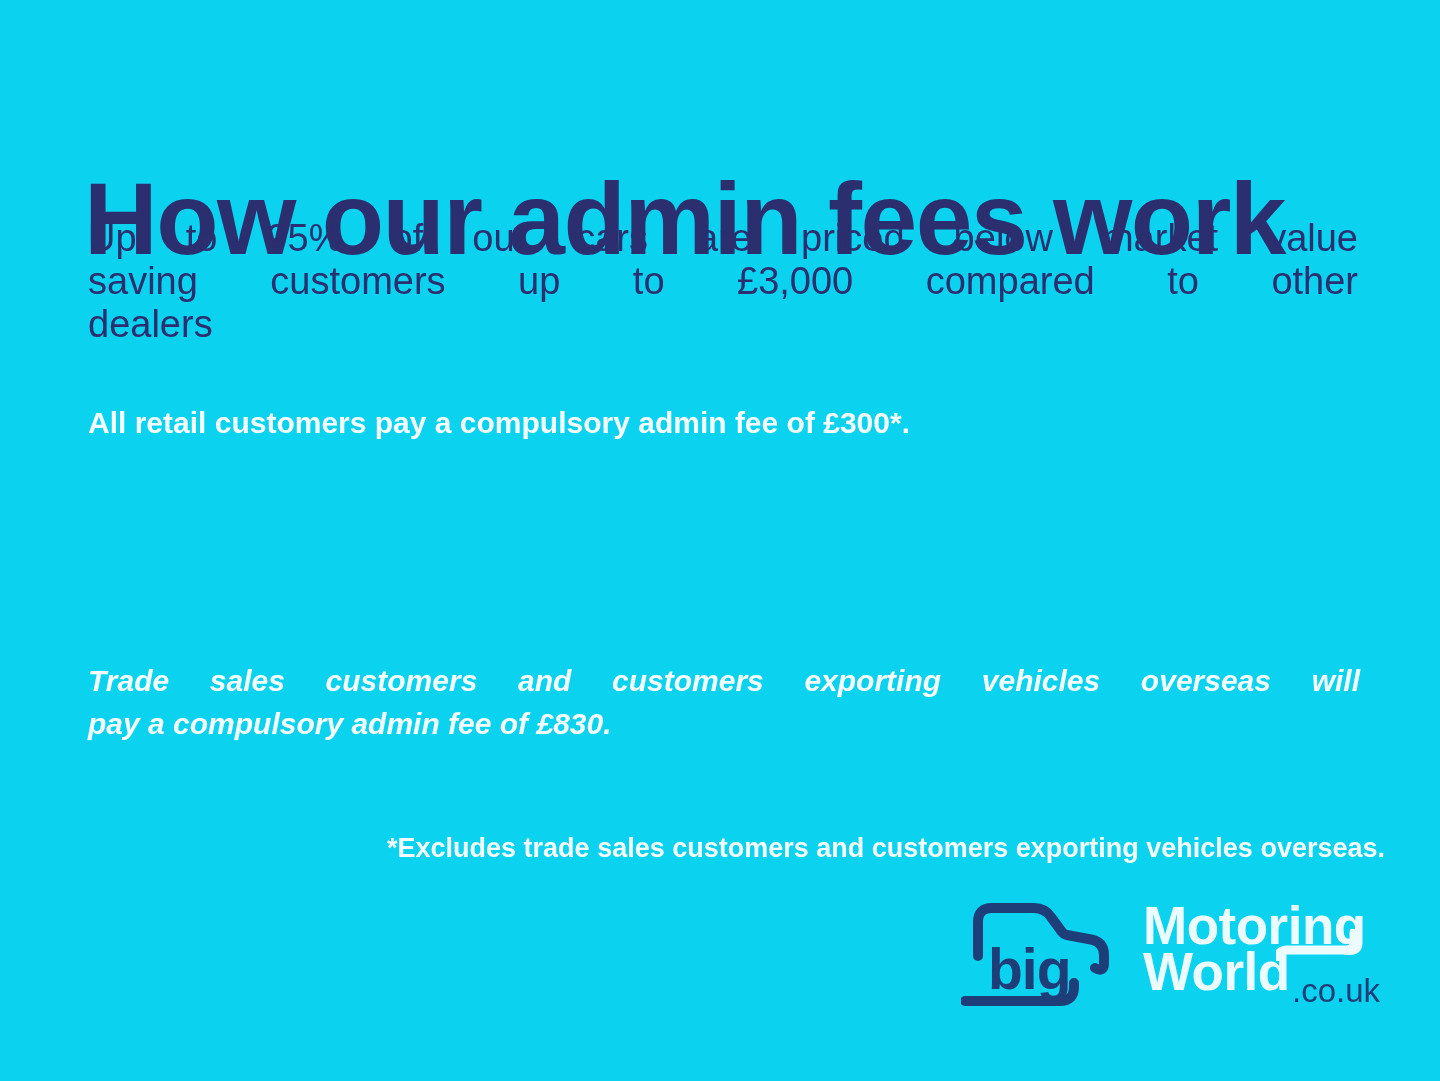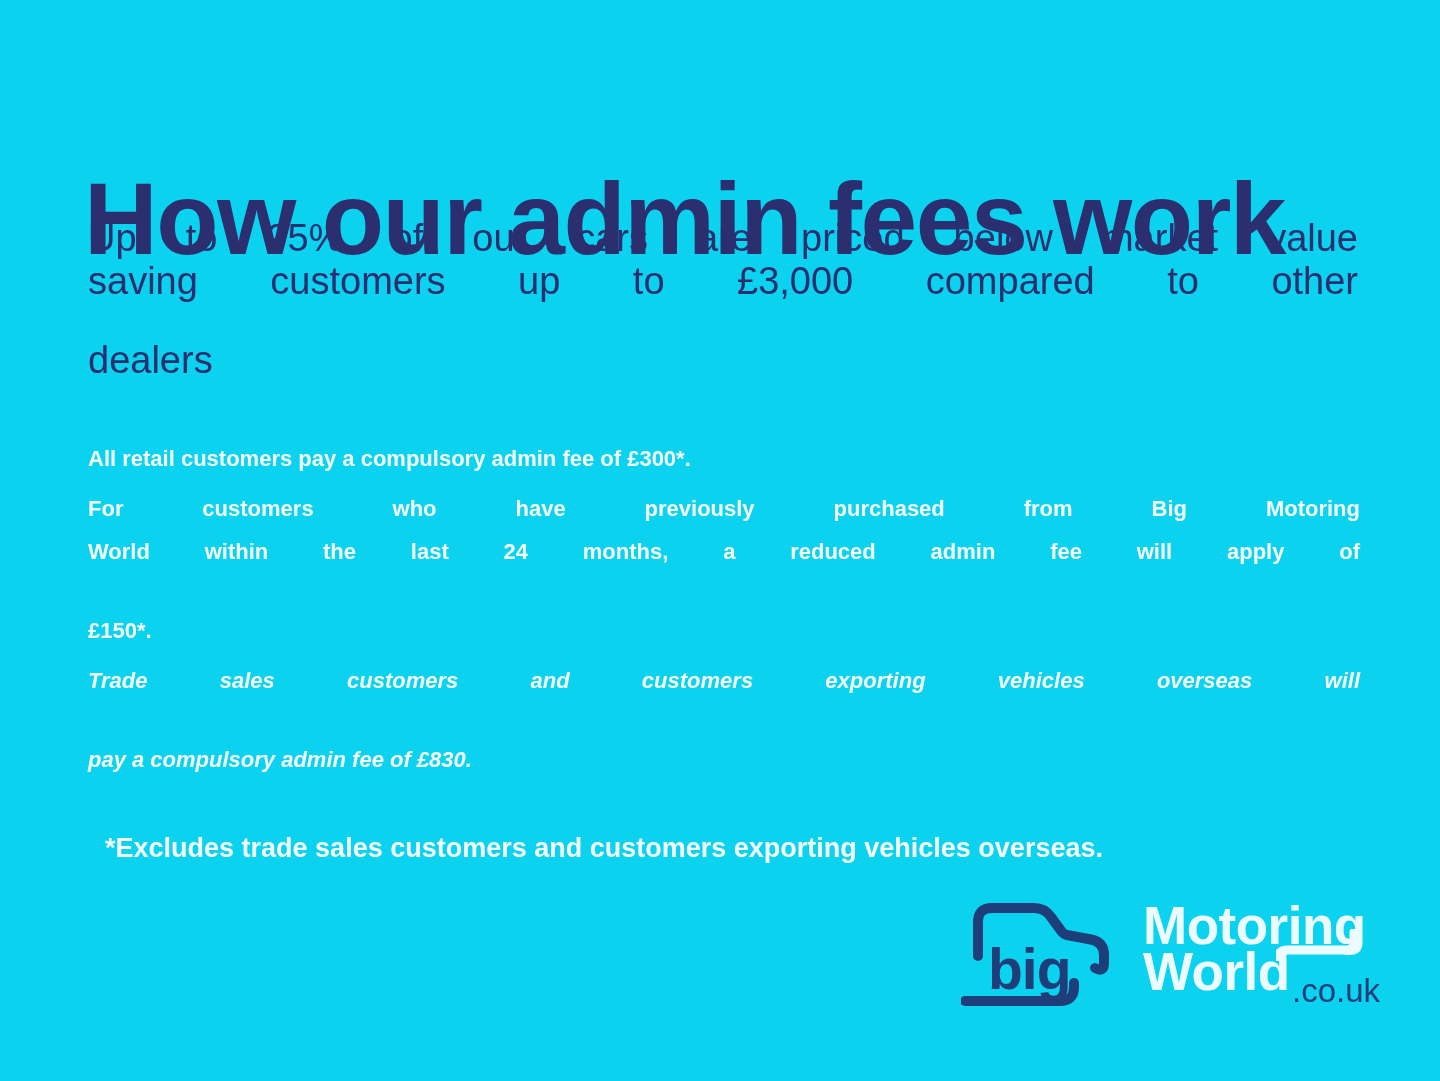--- a/index.html
+++ b/index.html
@@ -27,39 +27,39 @@
     position: absolute;
     left: 88px;
     top: 217px;
     width: 1270px;
     font-size: 38px;
     line-height: 43px;
     font-weight: normal;
     color: #2b2e6f;
   }
   .jline { text-align: justify; text-align-last: justify; }
-  .jlast { text-align: left; margin-top: 36px; }
+  .jlast { text-align: left; }
   .body-para {
     position: absolute;
     left: 88px;
     width: 1272px;
-    font-size: 22px;
+    font-size: 30px;
     line-height: 43px;
     font-weight: bold;
     color: #f4fdff;
   }
   .para-retail  { top: 401px; }
   .para-repeat  { top: 487px; }
   .para-trade   { top: 659px; font-style: italic; }
   .footnote {
     position: absolute;
     right: 80px;
     top: 833px;
     width: 1280px;
-    text-align: left;
+    text-align: right;
     font-size: 27px;
     font-weight: bold;
     color: #f4fdff;
   }
   .brand-logo {
     position: absolute;
     right: 76px;
     top: 896px;
     display: flex;
     align-items: flex-end;
@@ -98,25 +98,20 @@
   <div class="subhead">
     <div class="jline">Up to 95% of our cars are priced below market value</div>
     <div class="jline">saving customers up to £3,000 compared to other</div>
     <div class="jlast">dealers</div>
   </div>
 
   <div class="body-para para-retail">
     <div class="jlast">All retail customers pay a compulsory admin fee of £300*.</div>
   </div>
 
-  <div class="body-para para-repeat">
-    <div class="jline">For customers who have previously purchased from Big Motoring</div>
-    <div class="jline">World within the last 24 months, a reduced admin fee will apply of</div>
-    <div class="jlast">£150*.</div>
-  </div>
 
   <div class="body-para para-trade">
     <div class="jline">Trade sales customers and customers exporting vehicles overseas will</div>
     <div class="jlast">pay a compulsory admin fee of £830.</div>
   </div>
 
   <div class="footnote">*Excludes trade sales customers and customers exporting vehicles overseas.</div>
 
   <div class="brand-logo">
     <svg class="car-badge" viewBox="0 0 178 122" fill="none" xmlns="http://www.w3.org/2000/svg">

